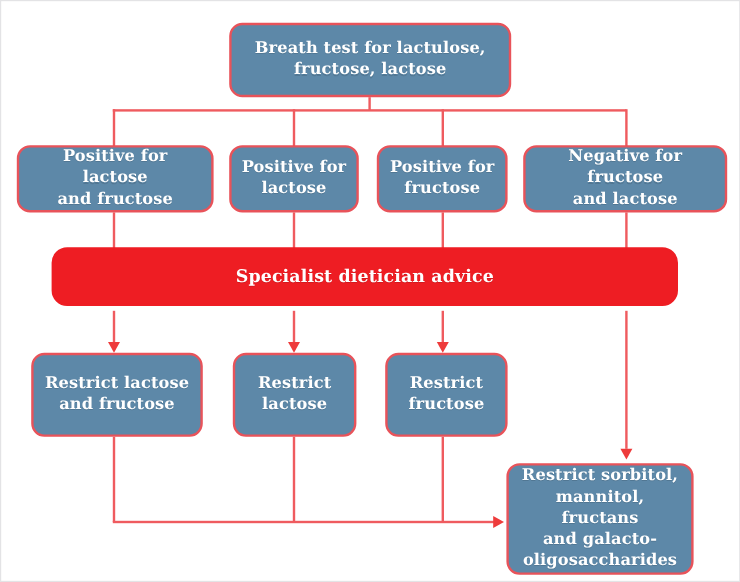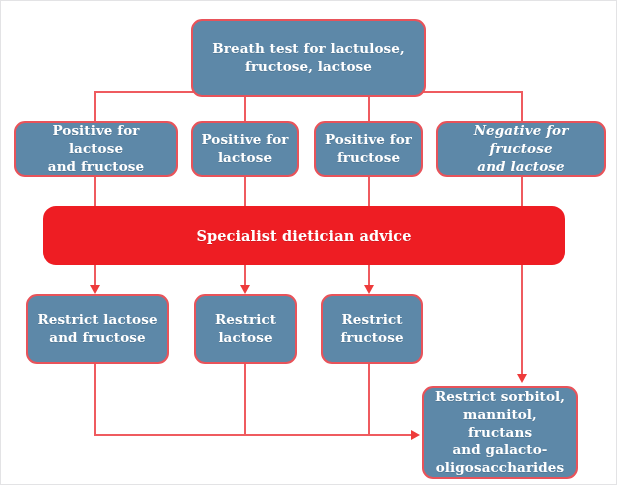--- a/index.html
+++ b/index.html
@@ -68,21 +68,21 @@
     border-bottom: 5.5px solid transparent;
     border-left: 9px solid #ee3b3b;
     z-index: 2;
   }
 </style>
 </head>
 <body>
 
 <div id="canvas">
 
-  <div class="node" style="left:190px; top:18px; width:235px; height:78px;">
+  <div class="node" style="left:190px; top:18px; width:235px; height:62px;">
     <span class="txt">Breath test for lactulose,
 fructose, lactose</span>
   </div>
 
   <div class="vline" style="left:306px; top:80px; height:11px;"></div>
 
   <div class="hline" style="left:93px; top:90px; width:428px;"></div>
 
   <div class="vline" style="left:93px; top:90px; height:31px;"></div>
   <div class="vline" style="left:243px; top:90px; height:31px;"></div>
@@ -94,31 +94,31 @@
 and fructose</span>
   </div>
   <div class="node" style="left:190px; top:120px; width:108px; height:56px;">
     <span class="txt">Positive for
 lactose</span>
   </div>
   <div class="node" style="left:313px; top:120px; width:109px; height:56px;">
     <span class="txt">Positive for
 fructose</span>
   </div>
-  <div class="node" style="left:435px; top:120px; width:170px; height:56px;font-style:italic;">
+  <div class="node" style="left:435px; top:120px; width:170px; height:56px;">
     <span class="txt">Negative for fructose
 and lactose</span>
   </div>
 
   <div class="vline" style="left:93px; top:176px; height:32px;"></div>
   <div class="vline" style="left:243px; top:176px; height:32px;"></div>
   <div class="vline" style="left:367px; top:176px; height:32px;"></div>
   <div class="vline" style="left:520px; top:176px; height:32px;"></div>
 
-  <div class="node band" style="left:42px; top:205px; width:522px; height:59px;">
+  <div class="node band" style="left:42px; top:205px; width:522px; height:49px;">
     <span class="txt">Specialist dietician advice</span>
   </div>
 
   <div class="vline" style="left:93px; top:258px; height:28px;"></div>
   <div class="arrow-down" style="left:88.5px; top:284px;"></div>
   <div class="vline" style="left:243px; top:258px; height:28px;"></div>
   <div class="arrow-down" style="left:238.5px; top:284px;"></div>
   <div class="vline" style="left:367px; top:258px; height:28px;"></div>
   <div class="arrow-down" style="left:362.5px; top:284px;"></div>
 

